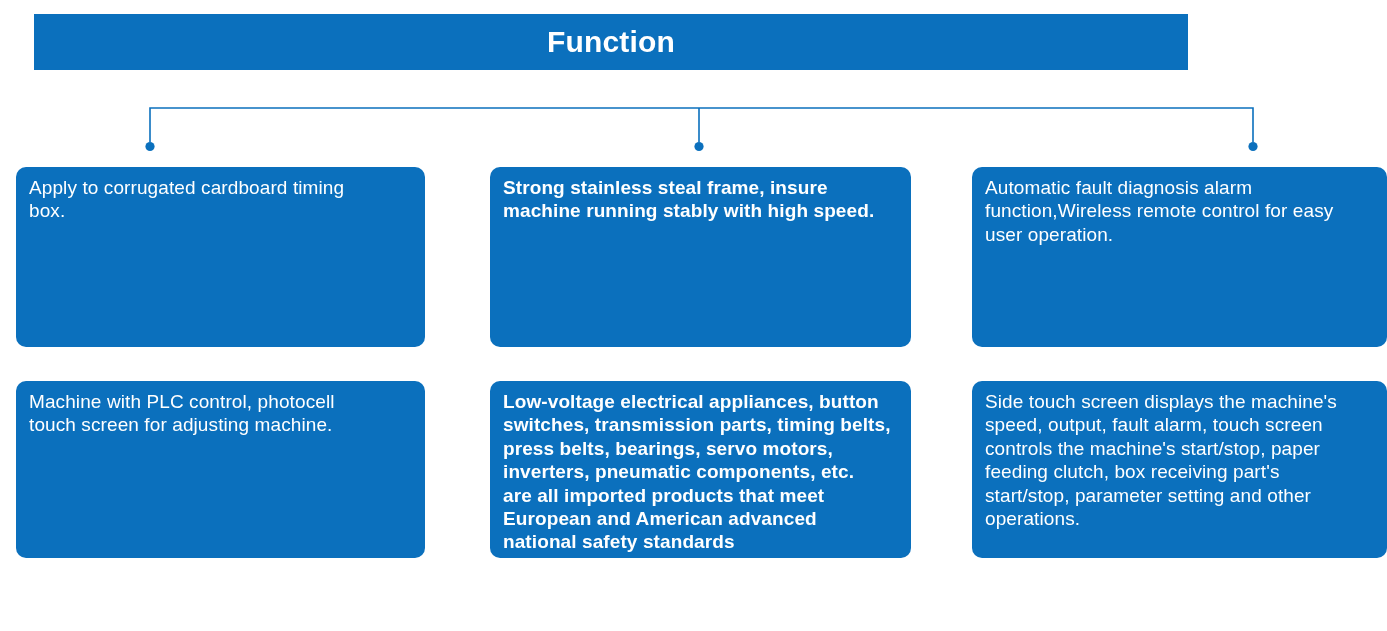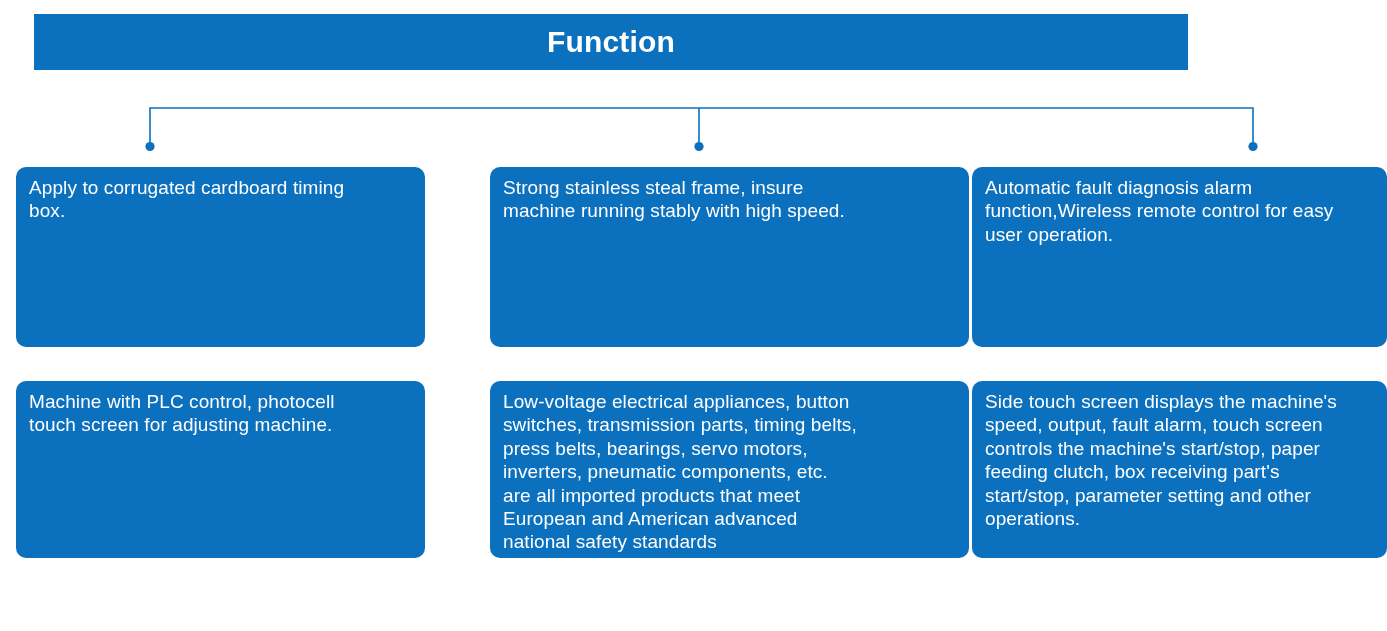--- a/index.html
+++ b/index.html
@@ -34,21 +34,21 @@
     padding:9px 13px;
     color:var(--text);
   }
   .card p{
     font-size:19px;line-height:23.4px;letter-spacing:0.1px;
     white-space:pre-line;
     color:var(--text);
   }
   
   .c1{left:16px;width:409px;}
-  .c2{left:490px;width:479px;}
+  .c2{left:490px;width:421px;font-weight:bold;}
   .c3{left:956px;width:415px;margin-left:16px;}
   .r1{top:167px;height:180px;}
   .r2{top:381px;height:177px;}
 </style>
 </head>
 <body>
 
 <header class="banner">
   <h1>Function</h1>
 </header>

